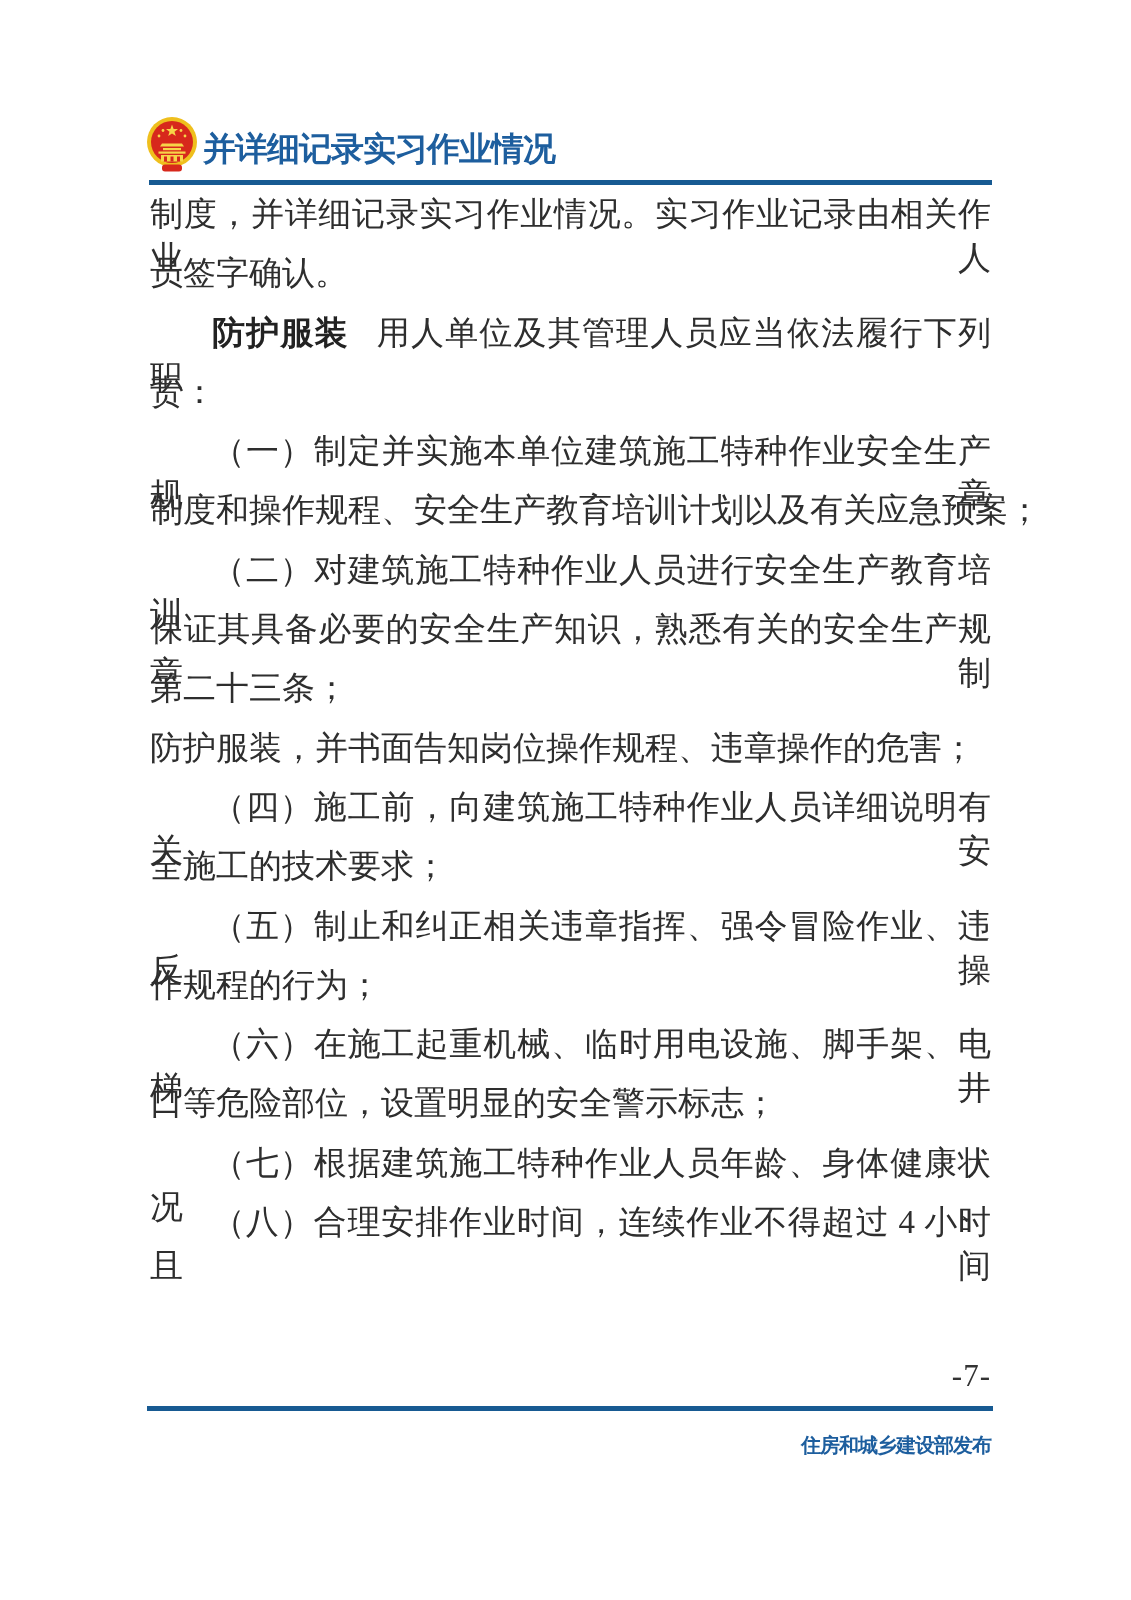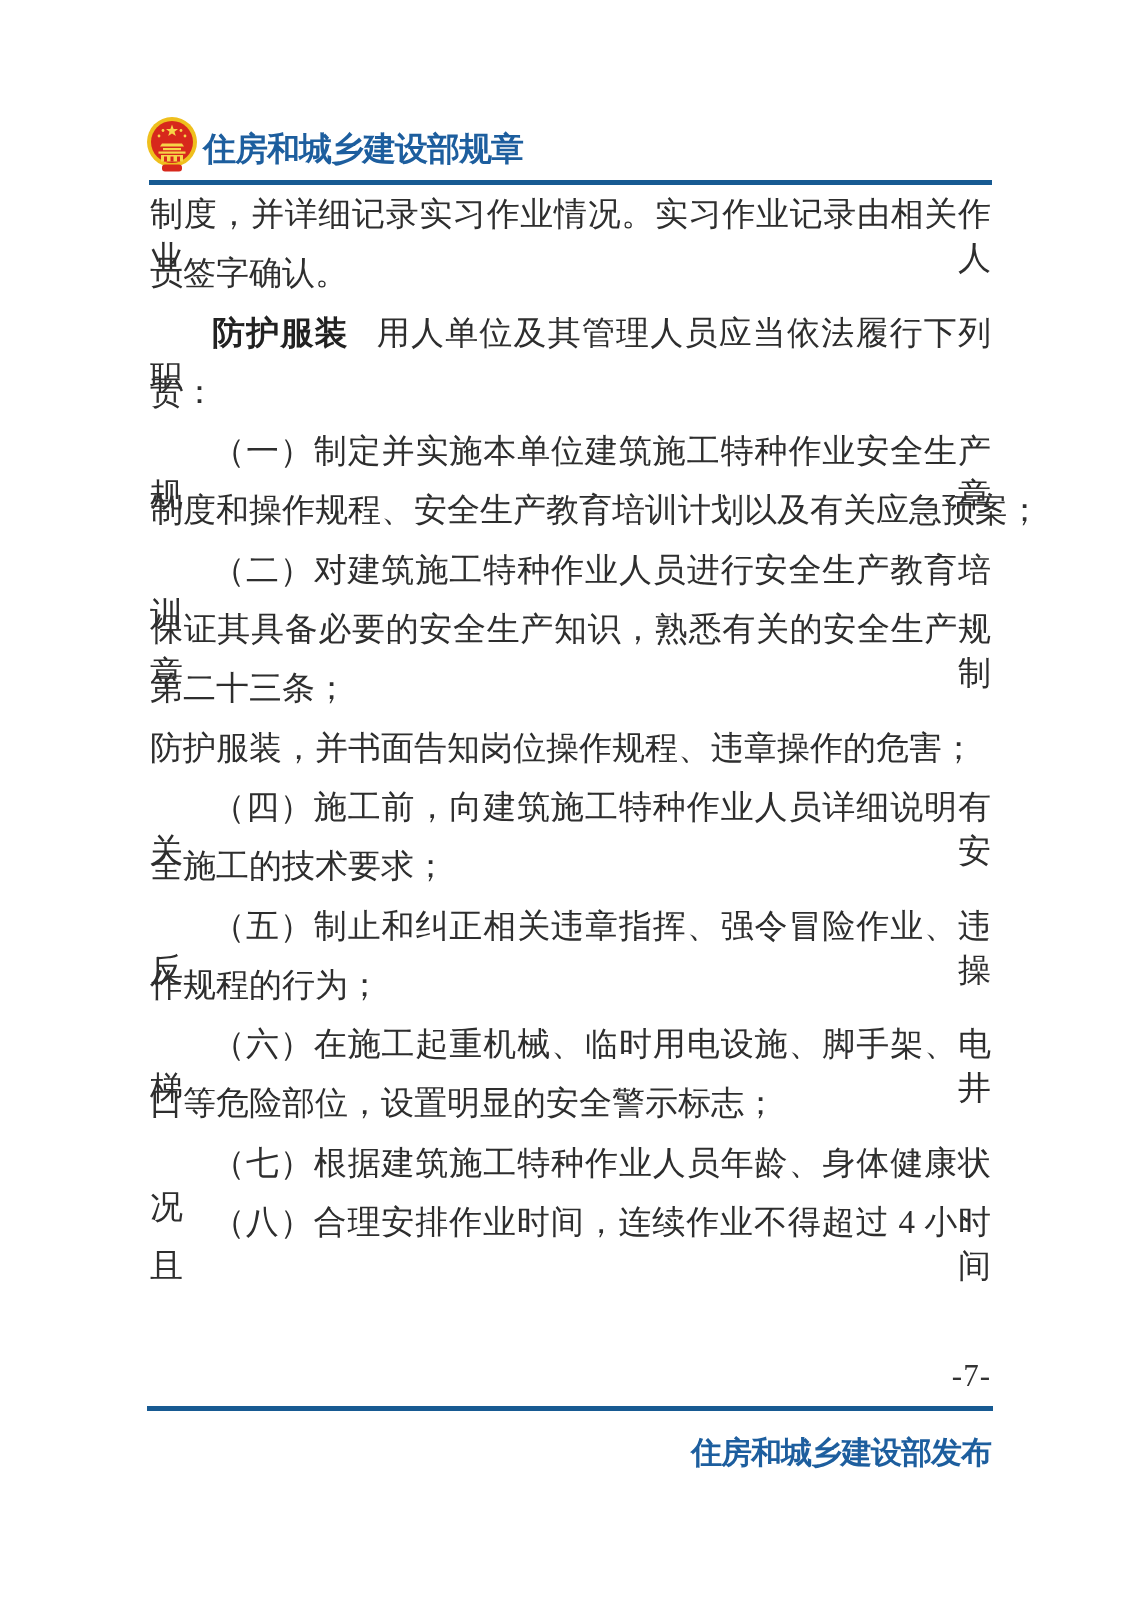--- a/index.html
+++ b/index.html
@@ -81,21 +81,21 @@
     color: #333333;
     letter-spacing: 1px;
   }
   .footer-rule { left: 147px; top: 1406px; width: 846px; }
   .publisher {
     position: absolute;
     right: 140px;
     top: 1432px;
     font-family: "Liberation Sans", "DejaVu Sans", sans-serif;
     font-weight: 700;
-    font-size: 31px;
+    font-size: 20px;
     letter-spacing: -1px;
     color: #1d5e9e;
     white-space: nowrap;
   }
 </style>
 </head>
 <body>
 
 <div class="page">
 
@@ -114,21 +114,21 @@
       <rect x="15" y="39" width="22" height="6.5"></rect>
     </g>
     <g fill="#d7281c">
       <rect x="18" y="40.5" width="3" height="5"></rect>
       <rect x="24.5" y="40.5" width="3" height="5"></rect>
       <rect x="31" y="40.5" width="3" height="5"></rect>
     </g>
     <rect x="16" y="48.5" width="20" height="7" rx="3" fill="#d7281c"></rect>
   </svg>
 
-  <div class="header-title">住房和城乡建设部规章</div>
+  <div class="header-title">并详细记录实习作业情况</div>
   <div class="rule header-rule"></div>
 
   <main class="doc-body">
     <div class="ln j"><span>制度，并详细记录实习作业情况。实习作业记录由相关作业人</span></div>
     <div class="ln"><span>员签字确认。</span></div>
     <div class="ln j ind"><span class="bh">防护服装</span><span>用人单位及其管理人员应当依法履行下列职</span></div>
     <div class="ln"><span>责：</span></div>
     <div class="ln j ind"><span>（一）制定并实施本单位建筑施工特种作业安全生产规章</span></div>
     <div class="ln"><span>制度和操作规程、安全生产教育培训计划以及有关应急预案；</span></div>
     <div class="ln j ind"><span>（二）对建筑施工特种作业人员进行安全生产教育培训，</span></div>

